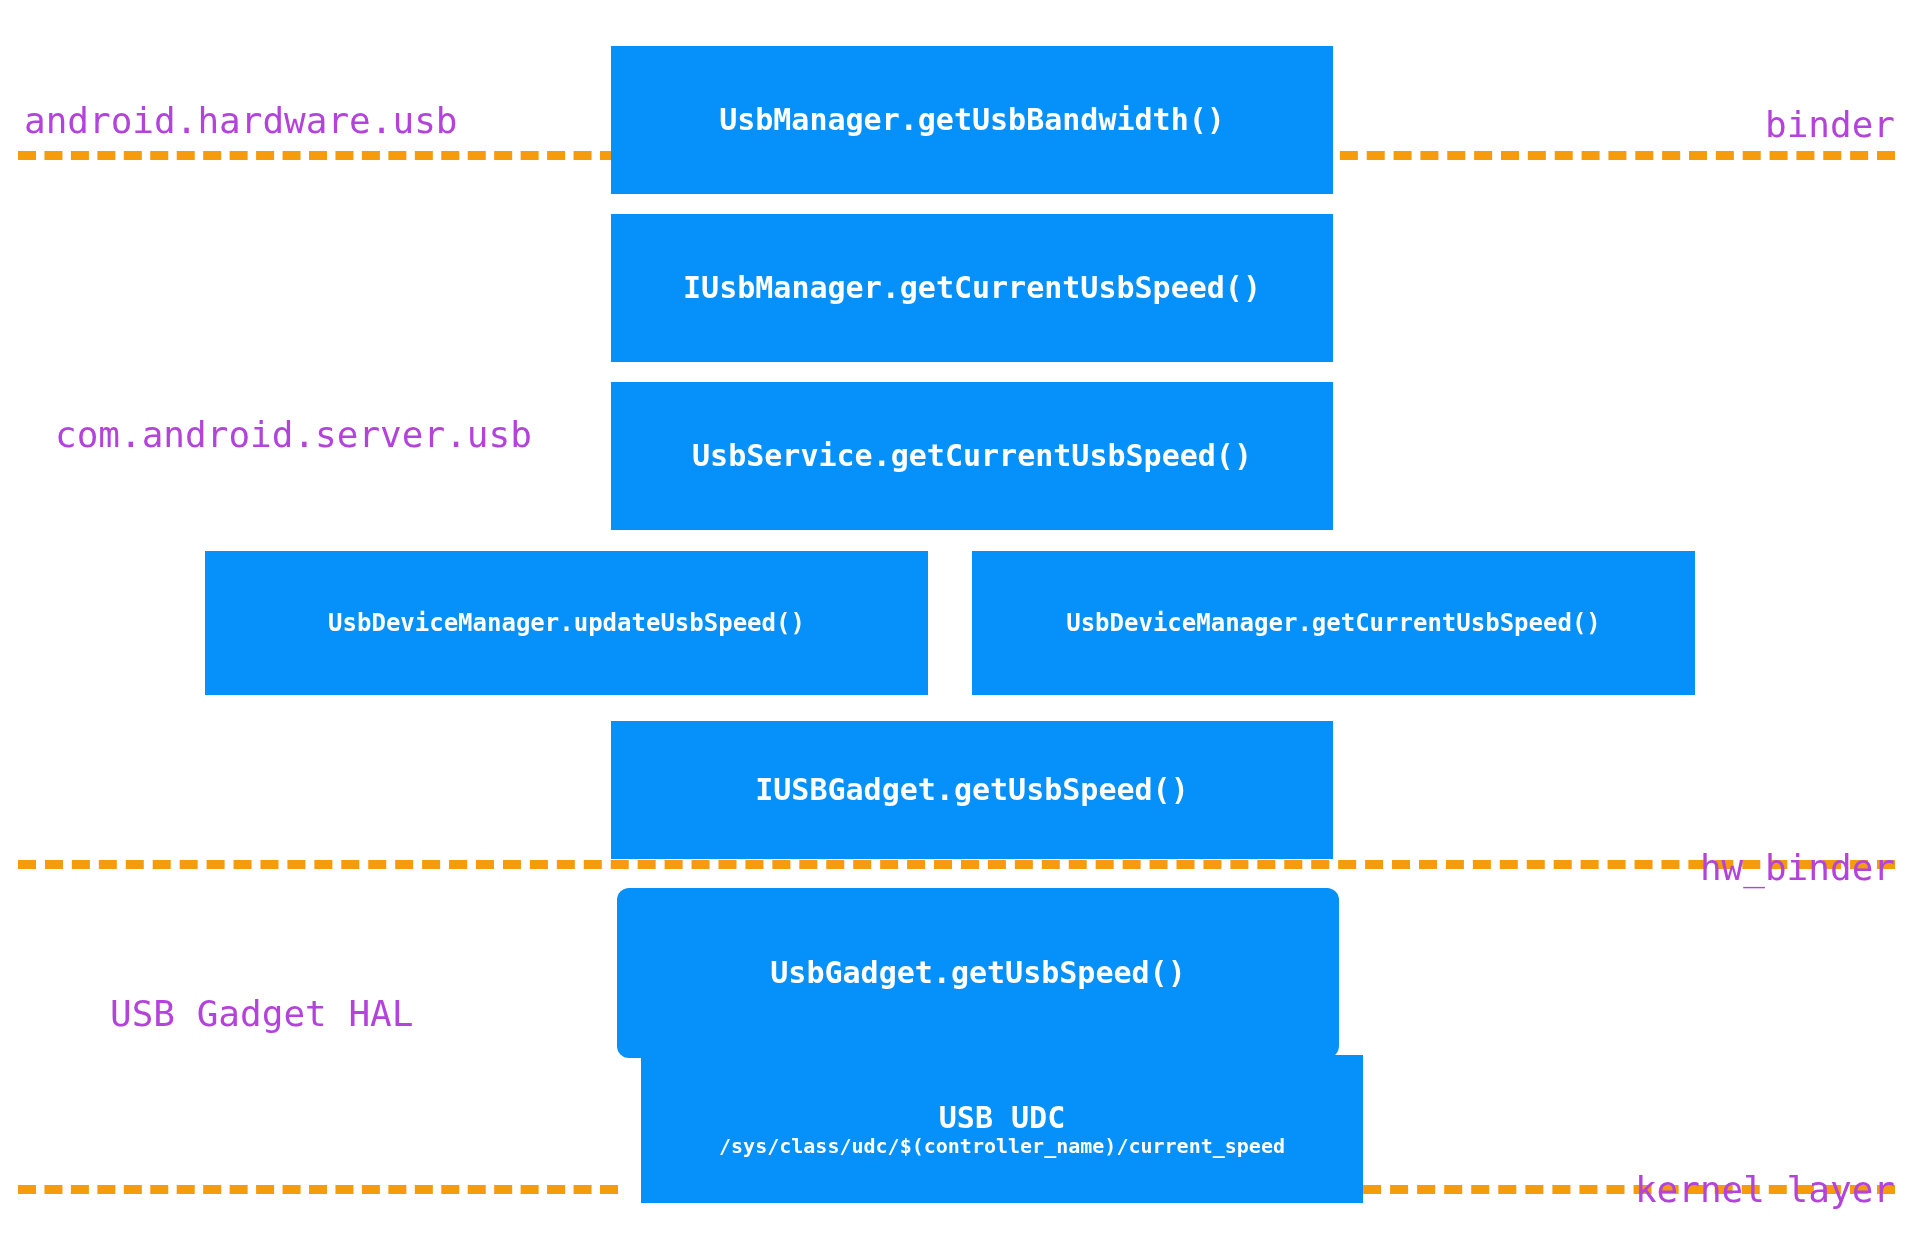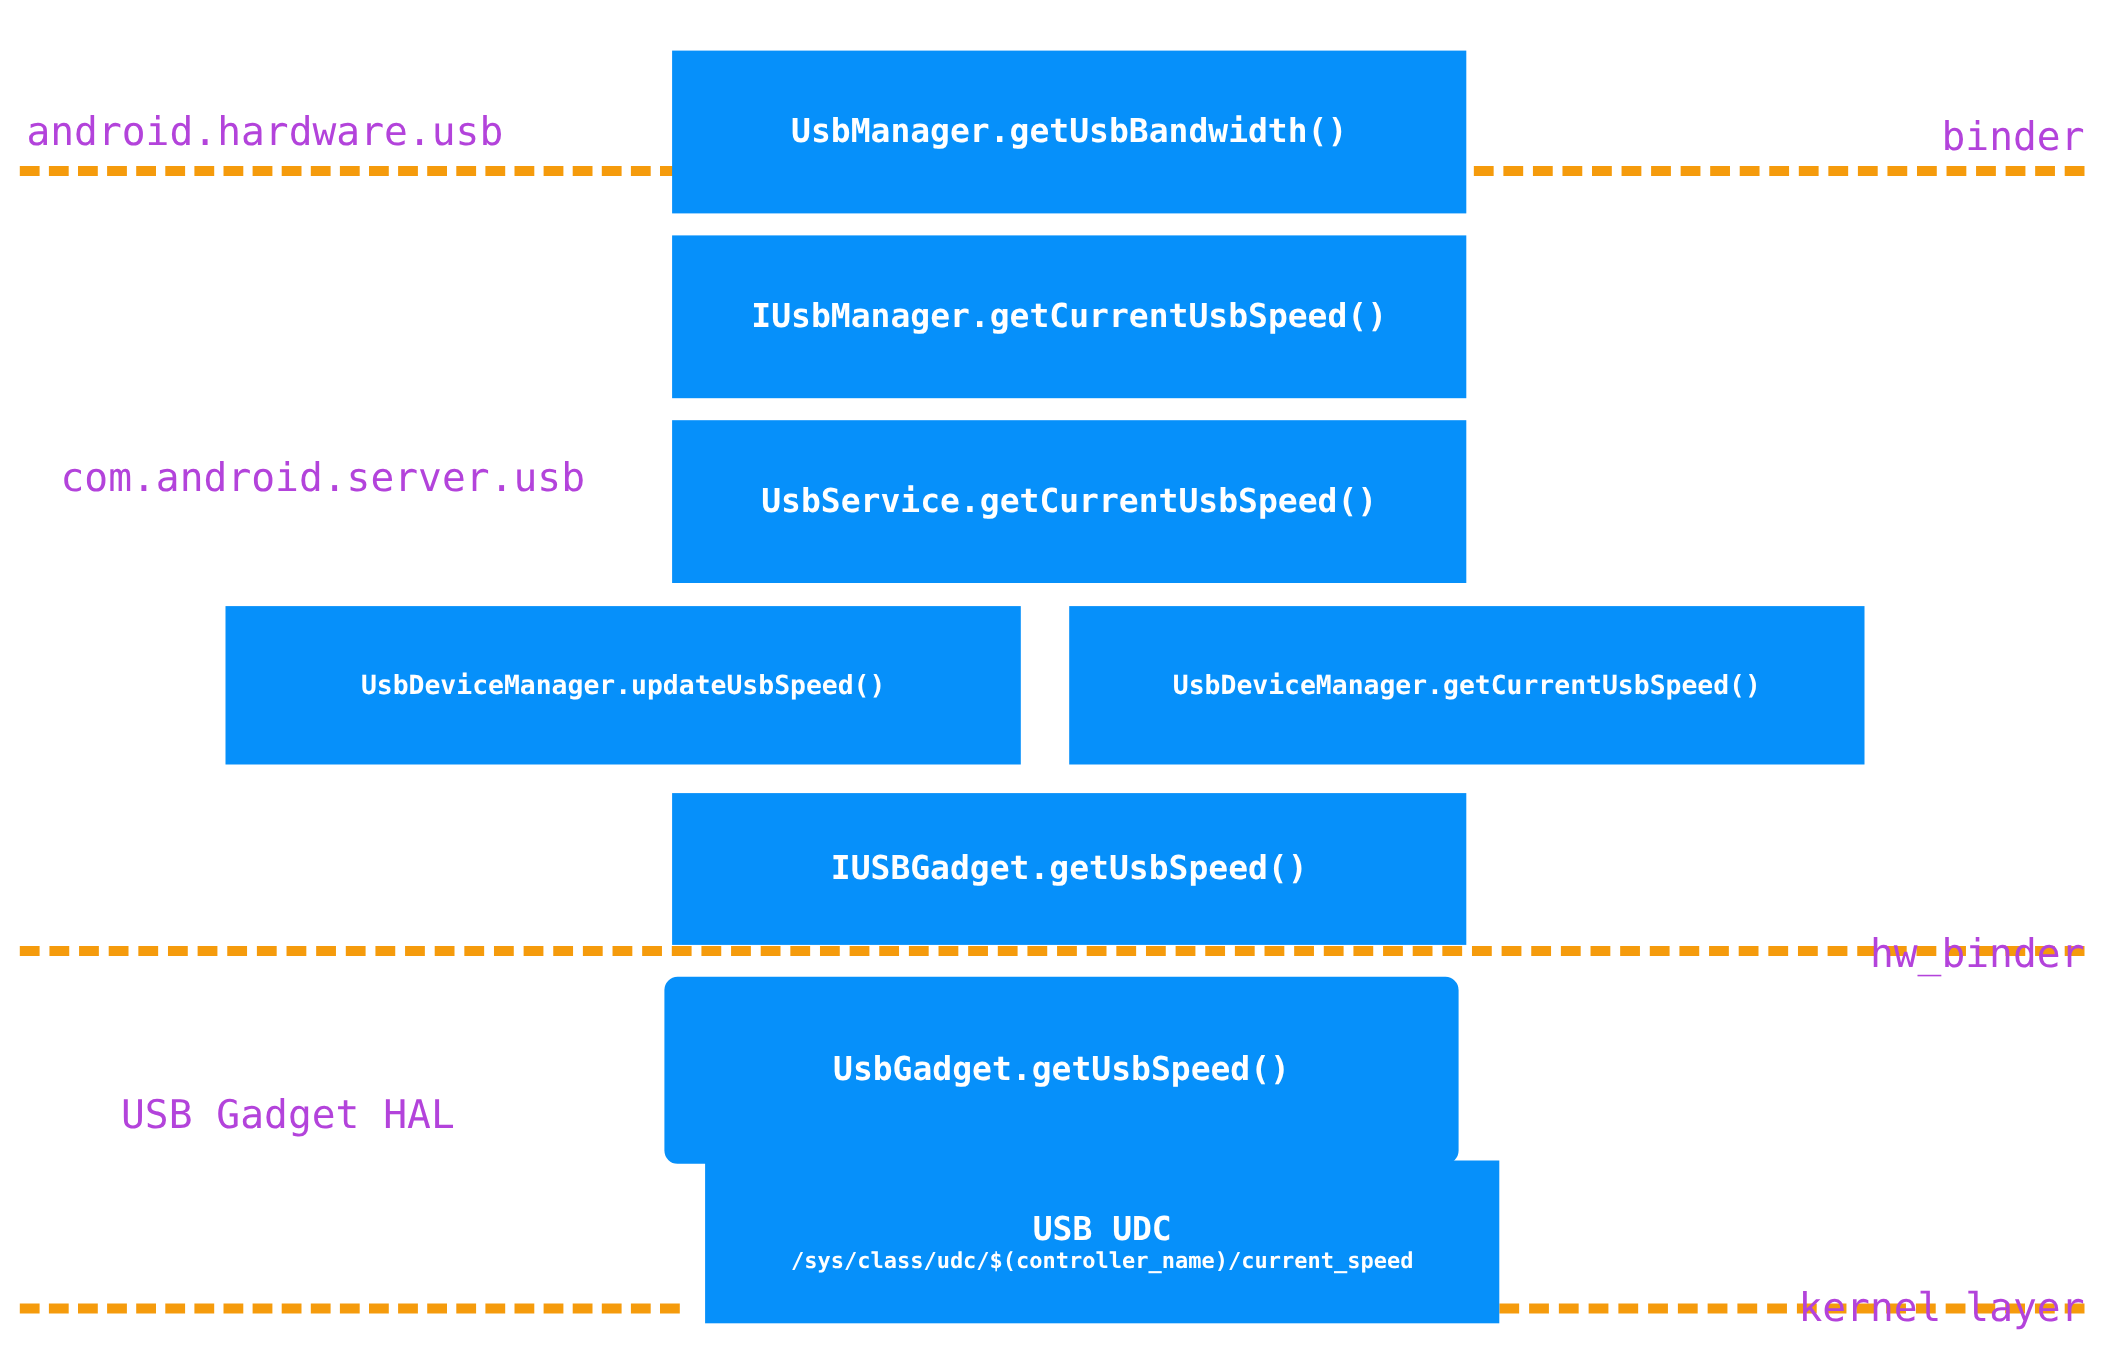--- a/index.html
+++ b/index.html
@@ -104,21 +104,21 @@
   </div>
 
   <div class="box fs-sm" style="left:972px; top:551px; width:723px; height:144px;">
     <span class="l1">UsbDeviceManager.getCurrentUsbSpeed()</span>
   </div>
 
   <div class="box fs-lg" style="left:611px; top:721px; width:722px; height:138px;">
     <span class="l2">IUSBGadget.getUsbSpeed()</span>
   </div>
 
-  <div class="box fs-lg" style="left:604px; top:888px; width:722px; height:170px;border-radius:12px;">
+  <div class="box fs-lg" style="left:617px; top:888px; width:722px; height:170px;border-radius:12px;">
     <span class="l1">UsbGadget.getUsbSpeed()</span>
   </div>
 
   <div class="box" style="left:641px; top:1055px; width:722px; height:148px;">
     <span class="l1 fs-lg">USB UDC</span>
     <span class="l2 fs-path">/sys/class/udc/$(controller_name)/current_speed</span>
   </div>
 
 </div>
 

